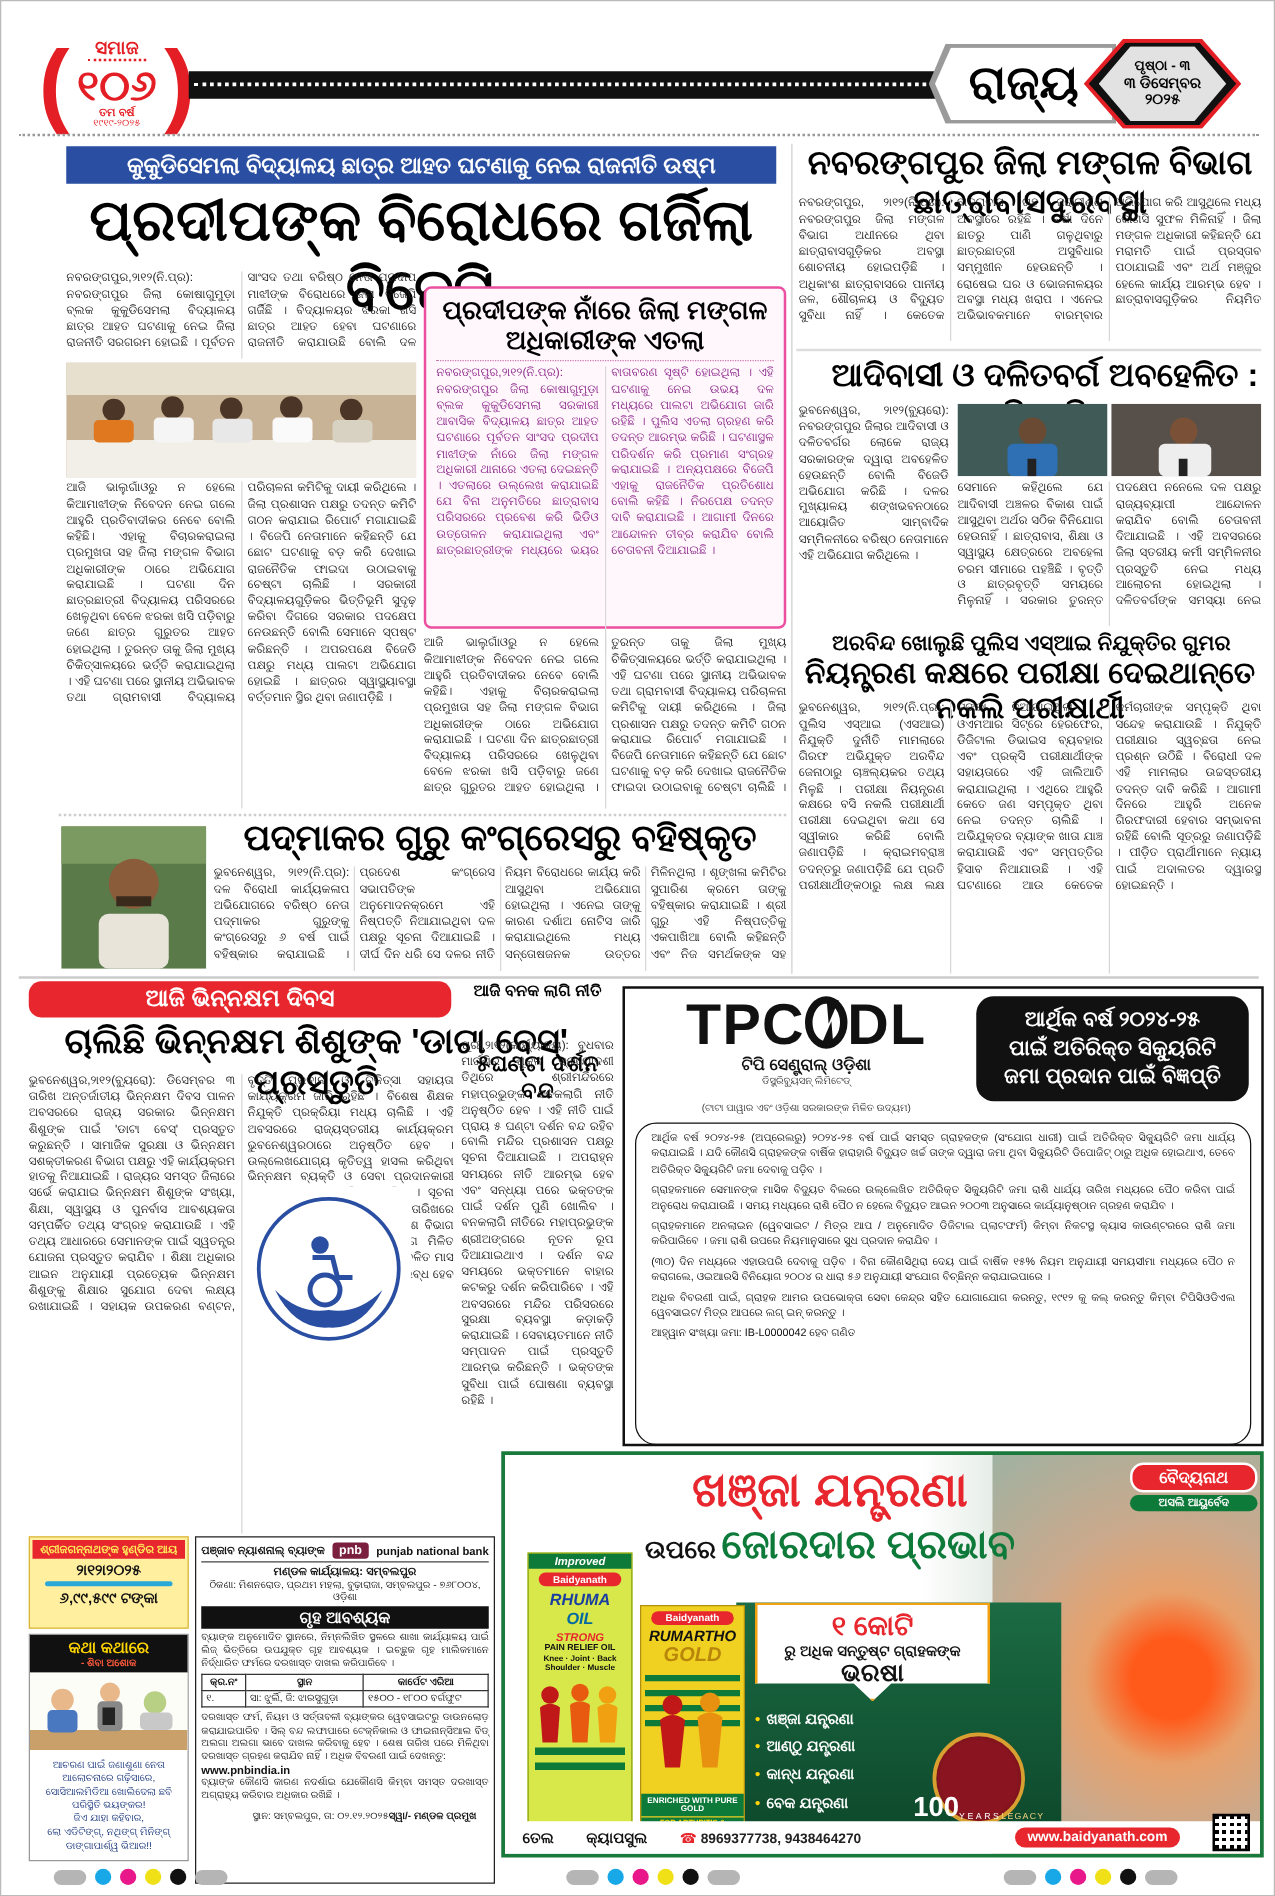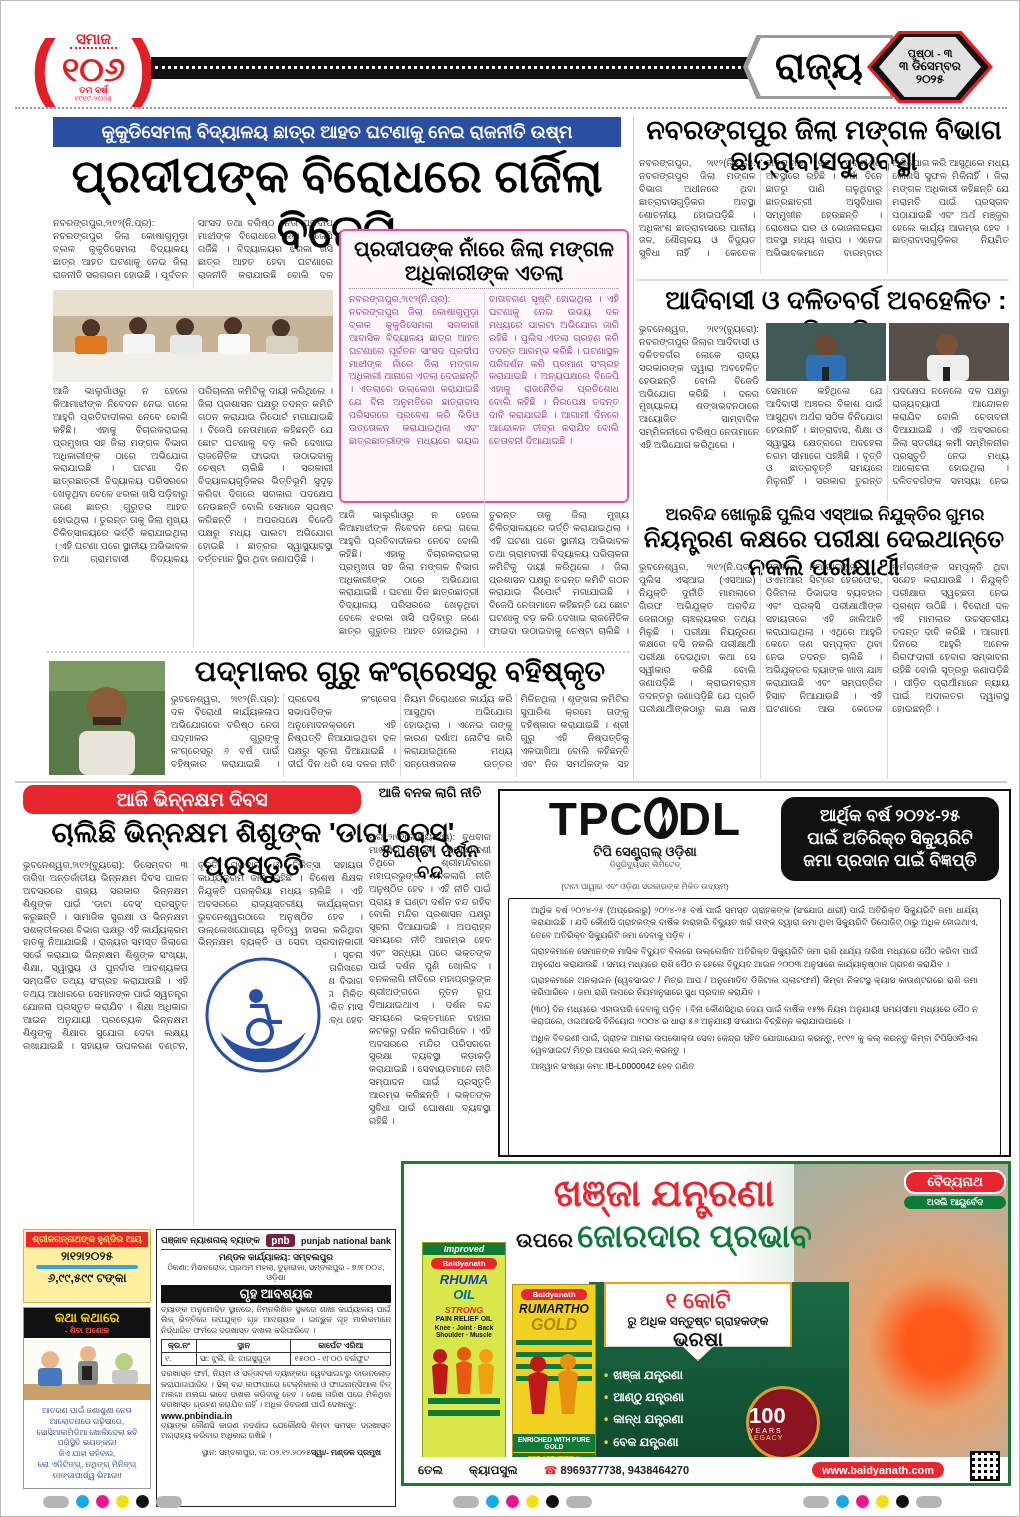--- a/index.html
+++ b/index.html
@@ -242,21 +242,21 @@
         <div style="font-size:13px;font-weight:bold;color:#111;margin-top:2px;">ଟିପି ସେଣ୍ଟ୍ରାଲ୍ ଓଡ଼ିଶା</div>
         <div style="font-size:8px;color:#333;">ଡିସ୍ଟ୍ରିବ୍ୟୁସନ୍ ଲିମିଟେଡ୍</div>
         <div style="font-size:8px;color:#333;margin-top:12px;">(ଟାଟା ପାୱାର ଏବଂ ଓଡ଼ିଶା ସରକାରଙ୍କ ମିଳିତ ଉଦ୍ୟମ)</div>
       </div>
       <div style="background:#111;border-radius:14px;color:#fff;text-align:center;width:218px;height:84px;display:flex;flex-direction:column;justify-content:center;line-height:1.35;">
         <span style="font-size:17px;font-weight:bold;">ଆର୍ଥିକ ବର୍ଷ ୨୦୨୪-୨୫</span>
         <span style="font-size:17px;font-weight:bold;">ପାଇଁ ଅତିରିକ୍ତ ସିକ୍ୟୁରିଟି</span>
         <span style="font-size:17px;font-weight:bold;">ଜମା ପ୍ରଦାନ ପାଇଁ ବିଜ୍ଞପ୍ତି</span>
       </div>
     </div>
-    <div style="margin:4px 8px;border:1.5px solid #111;border-radius:2px;padding:5px 22px;height:258px;overflow:hidden;">
+    <div style="margin:4px 8px;border:1.5px solid #111;border-radius:17px;padding:5px 12px;height:258px;overflow:hidden;">
       <div class="jt" style="font-size:8.6px;line-height:1.45;color:#111;">ଆର୍ଥିକ ବର୍ଷ ୨୦୨୪-୨୫ (ଅପ୍ରେଲରୁ) ୨୦୨୪-୨୫ ବର୍ଷ ପାଇଁ ସମସ୍ତ ଗ୍ରାହକଙ୍କ (ସଂଯୋଗ ଧାରୀ) ପାଇଁ ଅତିରିକ୍ତ ସିକ୍ୟୁରିଟି ଜମା ଧାର୍ଯ୍ୟ କରାଯାଇଛି । ଯଦି କୌଣସି ଗ୍ରାହକଙ୍କ ବାର୍ଷିକ ହାରାହାରି ବିଦ୍ୟୁତ ଖର୍ଚ୍ଚ ତାଙ୍କ ଦ୍ୱାରା ଜମା ଥିବା ସିକ୍ୟୁରିଟି ଡିପୋଜିଟ୍ ଠାରୁ ଅଧିକ ହୋଇଥାଏ, ତେବେ ଅତିରିକ୍ତ ସିକ୍ୟୁରିଟି ଜମା ଦେବାକୁ ପଡ଼ିବ ।</div>
       <div class="jt" style="font-size:8.6px;line-height:1.45;color:#111;margin-top:4px;">ଗ୍ରାହକମାନେ ସେମାନଙ୍କ ମାସିକ ବିଦ୍ୟୁତ ବିଲରେ ଉଲ୍ଲେଖିତ ଅତିରିକ୍ତ ସିକ୍ୟୁରିଟି ଜମା ରାଶି ଧାର୍ଯ୍ୟ ତାରିଖ ମଧ୍ୟରେ ପୈଠ କରିବା ପାଇଁ ଅନୁରୋଧ କରାଯାଉଛି । ସମୟ ମଧ୍ୟରେ ରାଶି ପୈଠ ନ ହେଲେ ବିଦ୍ୟୁତ ଆଇନ ୨୦୦୩ ଅନୁସାରେ କାର୍ଯ୍ୟାନୁଷ୍ଠାନ ଗ୍ରହଣ କରାଯିବ ।</div>
       <div class="jt" style="font-size:8.6px;line-height:1.45;color:#111;margin-top:4px;">ଗ୍ରାହକମାନେ ଅନଲାଇନ (ୱେବସାଇଟ / ମିତ୍ର ଆପ / ଅନୁମୋଦିତ ଡିଜିଟାଲ ପ୍ଲାଟଫର୍ମ) କିମ୍ବା ନିକଟସ୍ଥ କ୍ୟାସ କାଉଣ୍ଟରରେ ରାଶି ଜମା କରିପାରିବେ । ଜମା ରାଶି ଉପରେ ନିୟମାନୁସାରେ ସୁଧ ପ୍ରଦାନ କରାଯିବ ।</div>
       <div class="jt" style="font-size:8.6px;line-height:1.45;color:#111;margin-top:4px;">(୩୦) ଦିନ ମଧ୍ୟରେ ଏହାଉପରି ଦେବାକୁ ପଡ଼ିବ । ବିନା କୌଣସିଥିରା ଦେୟ ପାଇଁ ବାର୍ଷିକ ୧୫% ନିୟମ ଅନୁଯାୟୀ ସମୟସୀମା ମଧ୍ୟରେ ପୈଠ ନ କରାଗଲେ, ଓଇଆରସି ବିନିୟୋଗ ୨୦୦୪ ର ଧାରା ୫୬ ଅନୁଯାୟୀ ସଂଯୋଗ ବିଚ୍ଛିନ୍ନ କରାଯାଇପାରେ ।</div>
       <div class="jt" style="font-size:8.6px;line-height:1.45;color:#111;margin-top:4px;">ଅଧିକ ବିବରଣୀ ପାଇଁ, ଗ୍ରାହକ ଆମର ଉପଭୋକ୍ତା ସେବା କେନ୍ଦ୍ର ସହିତ ଯୋଗାଯୋଗ କରନ୍ତୁ, ୧୯୧୨ କୁ କଲ୍ କରନ୍ତୁ କିମ୍ବା ଟିପିସିଓଡିଏଲ ୱେବସାଇଟ/ ମିତ୍ର ଆପରେ ଲଗ୍ ଇନ୍ କରନ୍ତୁ ।</div>
       <div style="font-size:8.6px;color:#111;margin-top:4px;">ଆହ୍ୱାନ ସଂଖ୍ୟା ଜମା: IB-L0000042 ହେବ ଗଣିତ</div>
     </div>
   </div>
 
   <div class="abs green-border" style="left:400px;top:1160px;width:610px;height:325px;background:linear-gradient(90deg,#ffffff 0 55%,#d8e4da 70%,#b8c8bc 100%);overflow:hidden;">
@@ -330,21 +330,21 @@
     </div>
 
     <div class="abs" style="left:200px;top:200px;width:150px;color:#fff;font-size:12px;font-weight:bold;line-height:1.85;">
       <div><span class="bullet-dot">•</span><span>ଖଞ୍ଜା ଯନ୍ତ୍ରଣା</span></div>
       <div><span class="bullet-dot">•</span><span>ଆଣ୍ଠୁ ଯନ୍ତ୍ରଣା</span></div>
       <div><span class="bullet-dot">•</span><span>କାନ୍ଧ ଯନ୍ତ୍ରଣା</span></div>
       <div><span class="bullet-dot">•</span><span>ବେକ ଯନ୍ତ୍ରଣା</span></div>
       <div><span class="bullet-dot">•</span><span>ପିଠି ଯନ୍ତ୍ରଣା</span></div>
     </div>
 
-    <div class="abs center" style="left:342px;top:222px;width:74px;height:74px;border-radius:50%;background:radial-gradient(circle,#8a1520 0 62%,#5c0c14 100%);border:3px solid #d8a030;color:#fff;display:flex;flex-direction:column;align-items:flex-start;justify-content:center;line-height:1;">
+    <div class="abs center" style="left:342px;top:222px;width:74px;height:74px;border-radius:50%;background:radial-gradient(circle,#8a1520 0 62%,#5c0c14 100%);border:3px solid #d8a030;color:#fff;display:flex;align-items:flex-end;justify-content:center;line-height:1;">
       <span style="font-size:22px;font-weight:bold;">100</span>
       <span style="font-size:7px;letter-spacing:2px;">YEARS</span>
       <span style="font-size:7px;letter-spacing:1px;color:#f0d080;">LEGACY</span>
     </div>
 
     <div class="abs" style="left:0;bottom:0;width:610px;height:26px;background:#fff;display:flex;align-items:center;gap:26px;padding:0 14px;">
       <span style="font-size:12px;font-weight:bold;color:#111;">ତେଲ</span>
       <span style="font-size:12px;font-weight:bold;color:#111;">କ୍ୟାପସୁଲ</span>
       <span style="font-size:11px;font-weight:bold;color:#222;"><span style="color:#e8262d;">☎ </span><span>8969377738, 9438464270</span></span>
       <span style="background:#e8262d;color:#fff;font-size:11px;font-weight:bold;border-radius:10px;padding:2px 10px;margin-left:auto;">www.baidyanath.com</span>

